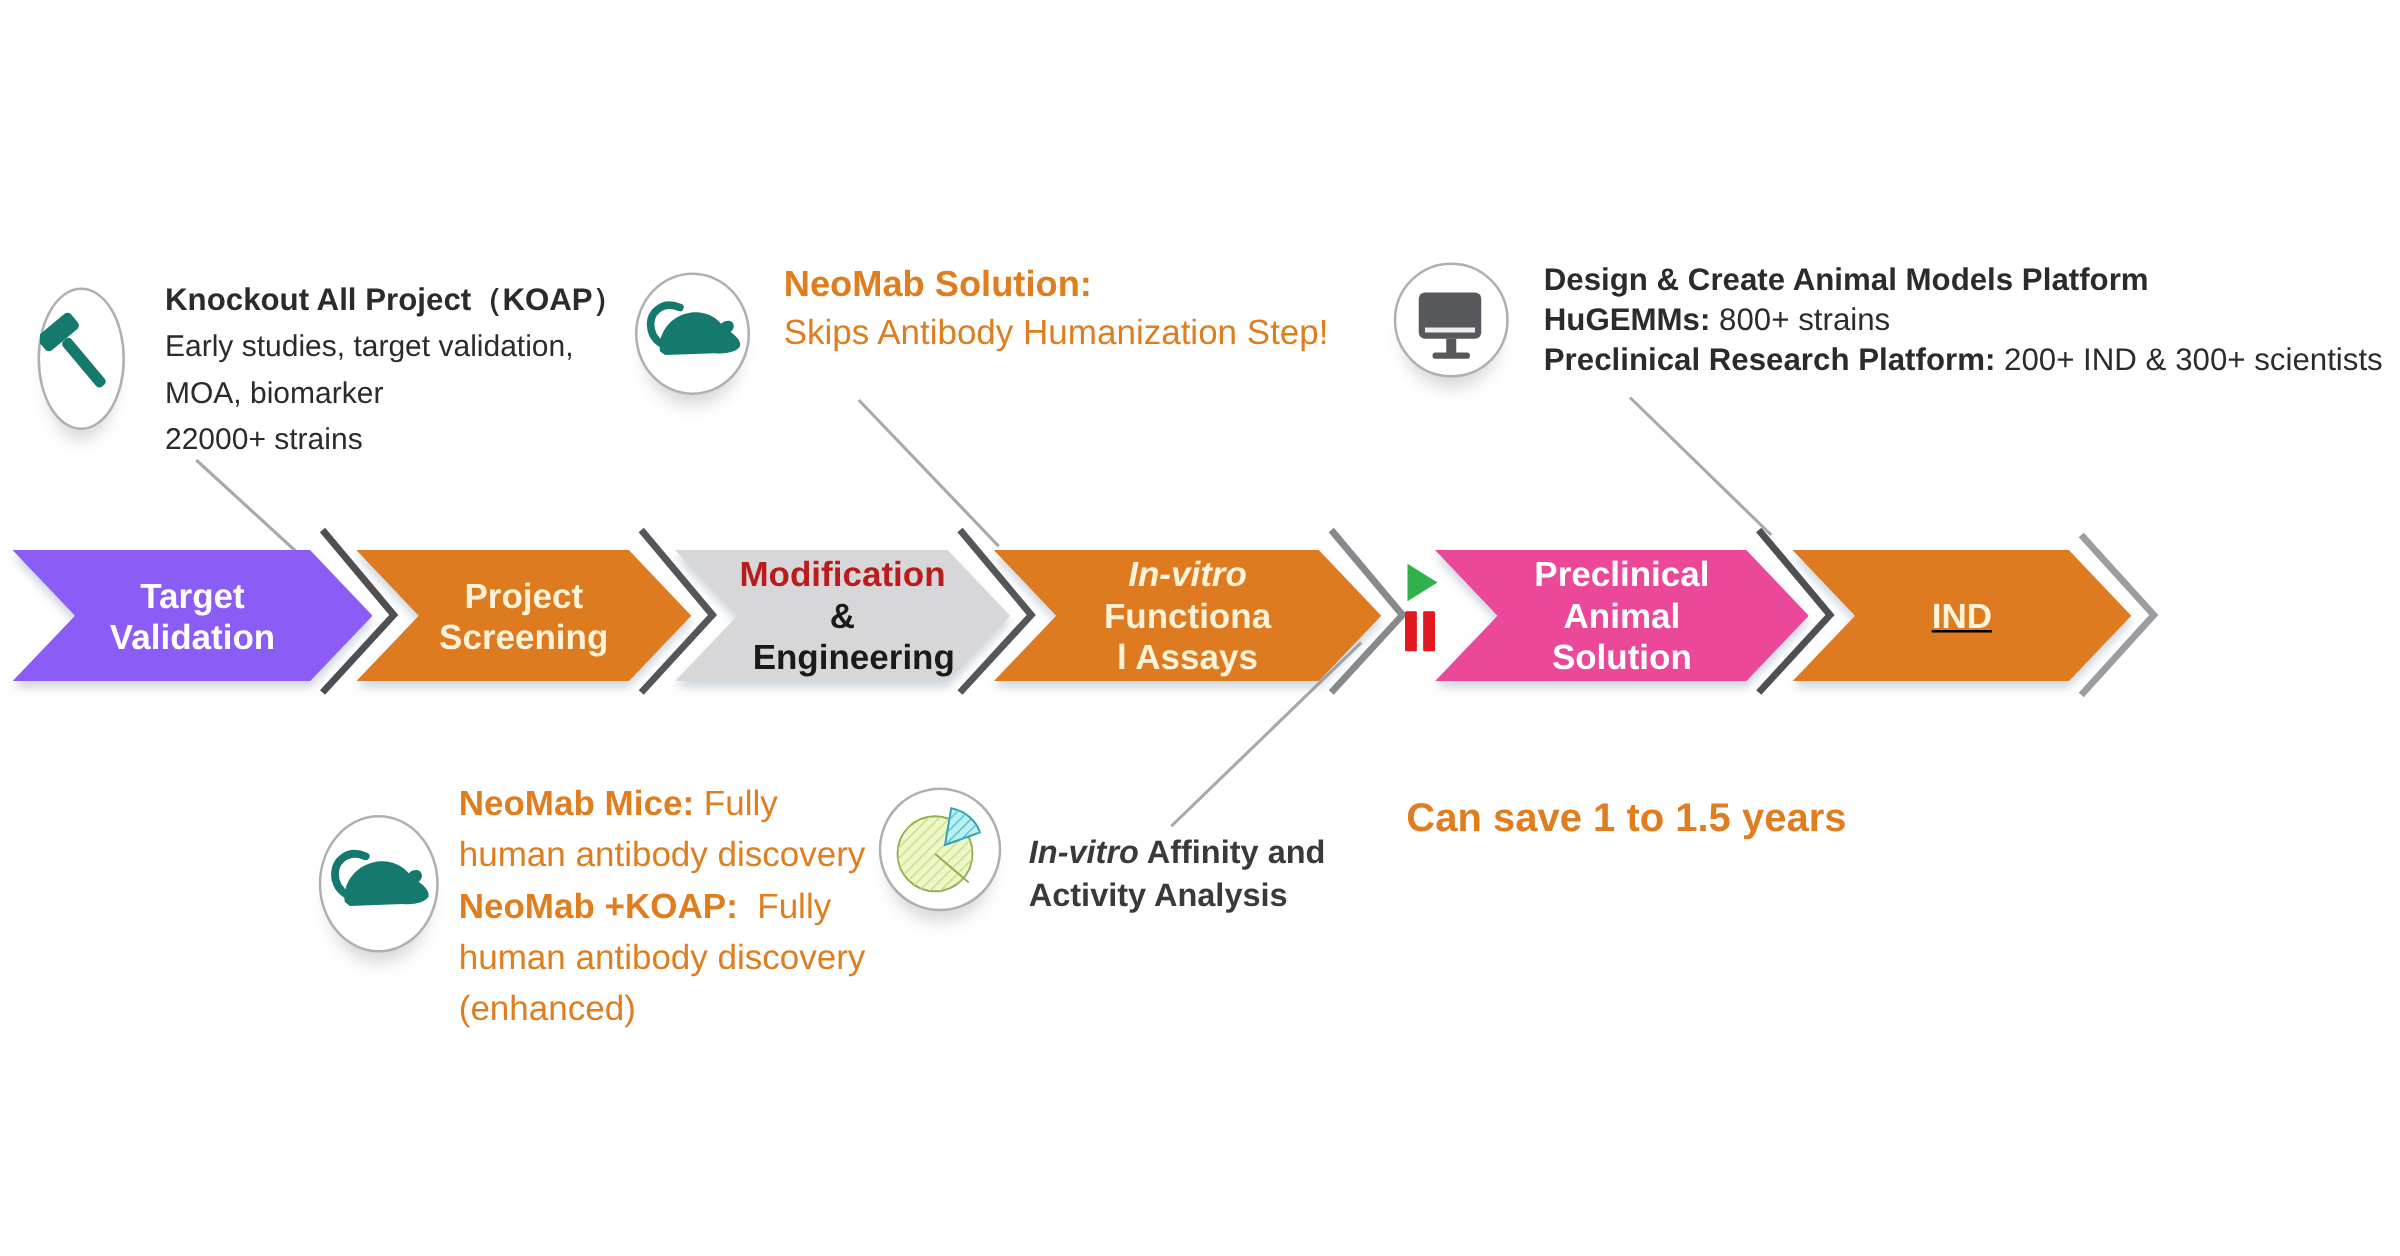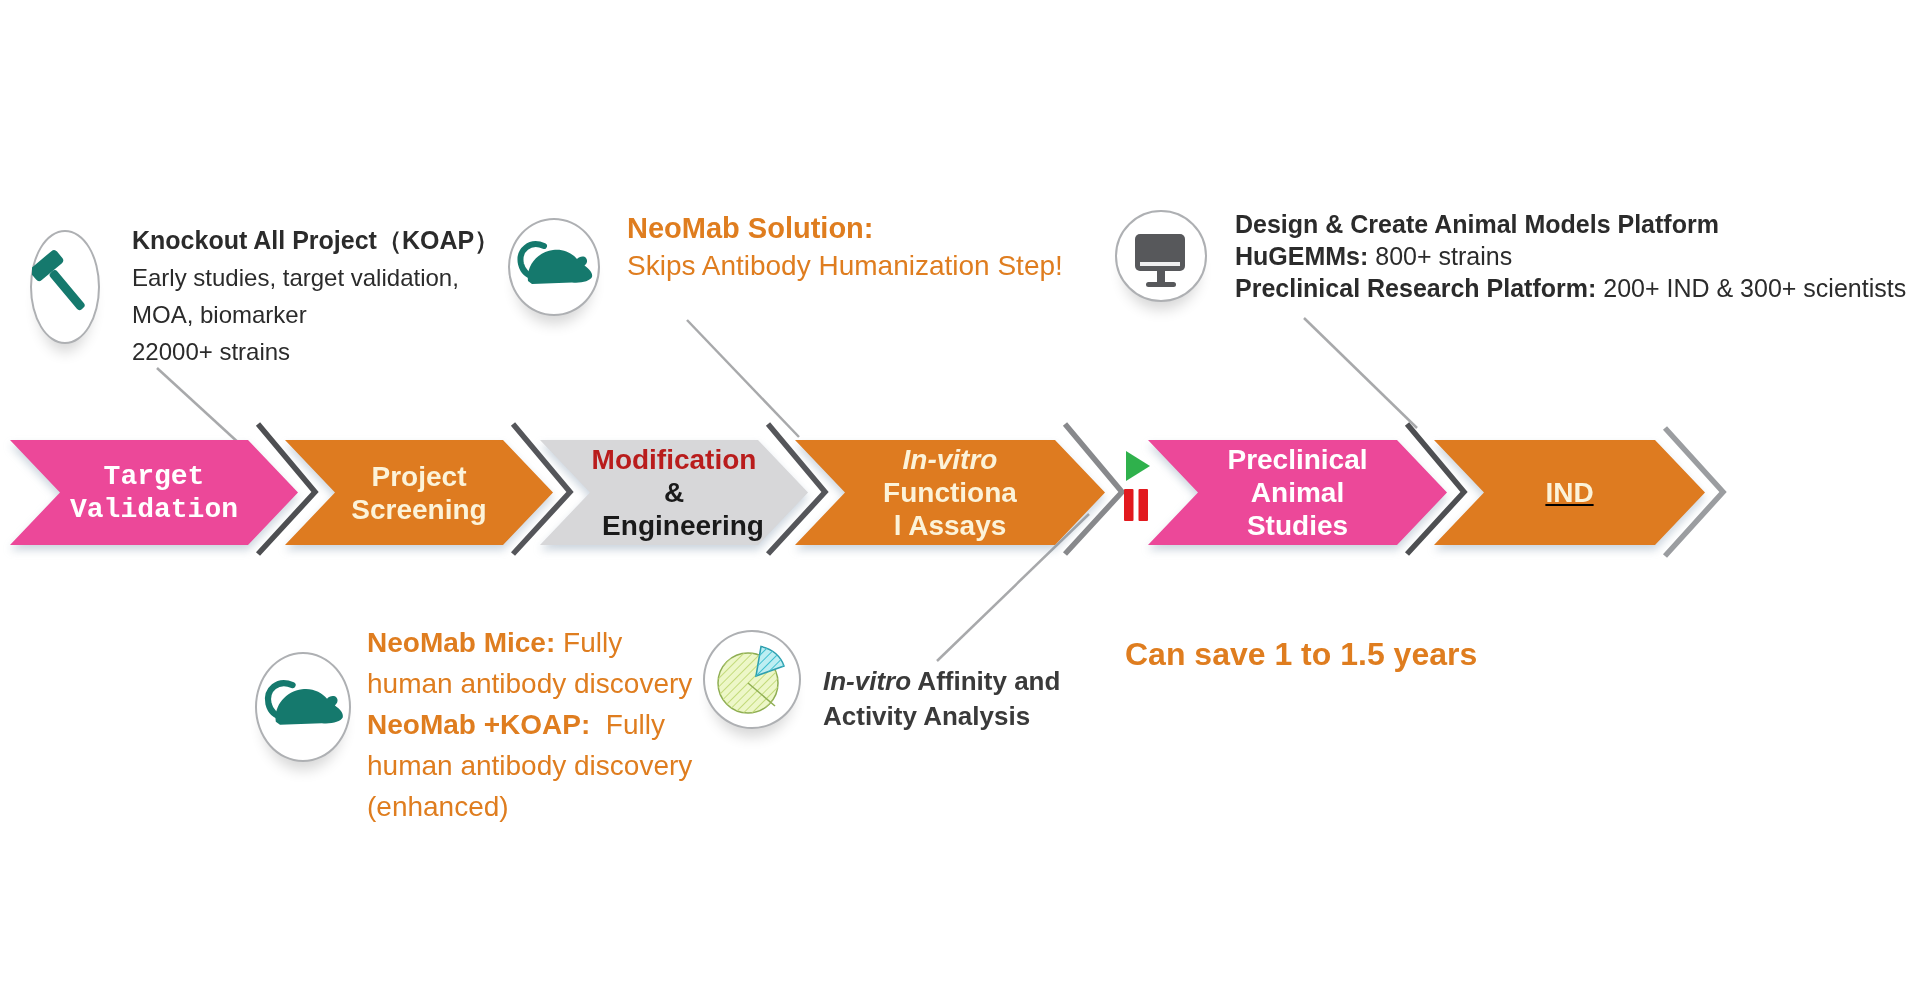--- a/index.html
+++ b/index.html
@@ -61,21 +61,21 @@
     <polyline points="1665,428 1723,492 1665,556" fill="none" stroke="#9B9DA0" stroke-width="5.5"></polyline>
 
     <polygon points="1126,451 1126,481 1150,466" fill="#2FB14C"></polygon>
     <g>
       <rect x="1124" y="489" width="9.5" height="32" rx="1" fill="#E2191E"></rect>
       <rect x="1138.5" y="489" width="9.5" height="32" rx="1" fill="#E2191E"></rect>
     </g>
   </svg>
 
   <div class="chev-wrap" style="left:10px;width:288px;">
-    <div class="chevron" style="background-color: #ec4899; font-family: Liberation Mono, monospace;">
+    <div class="chevron" style="background-color: #8b5cf6;">
       <span class="chev-line" style="color: rgb(255, 255, 255);">Target</span>
       <span class="chev-line" style="color: rgb(255, 255, 255);">Validation</span>
     </div>
   </div>
 
   <div class="chev-wrap" style="left:285px;width:268px;">
     <div class="chevron" style="background-color: rgb(222, 123, 32);">
       <span class="chev-line" style="color: rgb(252, 243, 217);">Project</span>
       <span class="chev-line" style="color: rgb(252, 243, 217);">Screening</span>
     </div>
@@ -94,21 +94,21 @@
       <span class="chev-line italic" style="color: rgb(252, 243, 217);">In-vitro</span>
       <span class="chev-line" style="color: rgb(252, 243, 217);">Functiona</span>
       <span class="chev-line" style="color: rgb(252, 243, 217);">l Assays</span>
     </div>
   </div>
 
   <div class="chev-wrap" style="left:1148px;width:299px;">
     <div class="chevron" style="background-color: #ec4899;">
       <span class="chev-line" style="color: rgb(255, 255, 255);">Preclinical</span>
       <span class="chev-line" style="color: rgb(255, 255, 255);">Animal</span>
-      <span class="chev-line" style="color: rgb(255, 255, 255);">Studies</span>
+      <span class="chev-line" style="color: rgb(255, 255, 255);">Solution</span>
     </div>
   </div>
 
   <div class="chev-wrap" style="left:1434px;width:271px;text-decoration:underline;">
     <div class="chevron" style="background-color: rgb(222, 123, 32);">
       <span class="chev-line" style="color: rgb(252, 243, 217);">IND</span>
     </div>
   </div>
 
   <div class="badge" style="left:30px;top:230px;width:66px;height:110px;">

